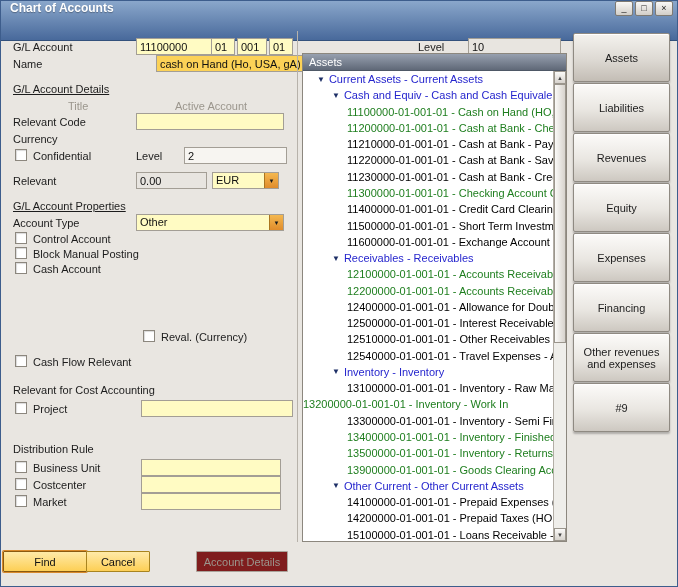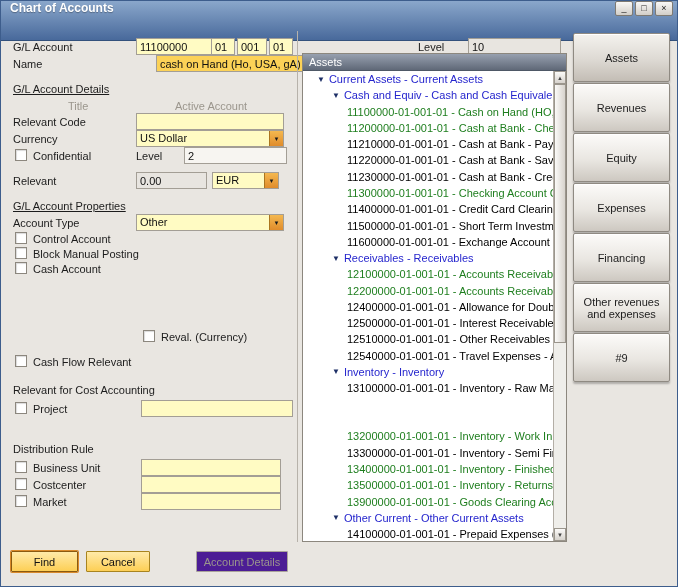--- a/index.html
+++ b/index.html
@@ -46,21 +46,21 @@
   .sb-btn.up { top:0; }
   .sb-btn.down { bottom:0; }
   .sb-thumb { position:absolute; top:13px; left:0; right:0; height:55%; background:linear-gradient(90deg,#fbfaf8,#d7d3cd); border:1px solid #9b968d; }
 
   .drawers { position:absolute; left:572px; top:10px; width:97px; }
   .drawer { height:49px; margin-bottom:1px; background:linear-gradient(#fcfbf9 0%,#e9e6e1 55%,#cdc8c1 100%); border:1px solid #8f8a82; border-radius:2px; display:flex; align-items:center; justify-content:center; text-align:center; padding:2px 4px; color:#1c1c1c; box-shadow:inset 0 1px 0 #fff, 0 2px 2px rgba(0,0,0,.25); cursor:default; }
   .drawer.active { background:linear-gradient(#f4f2ee 0%,#ddd9d3 55%,#c3bdb5 100%); }
 
   .btn { position:absolute; height:21px; background:linear-gradient(#ffeaa8,#fc5); background:linear-gradient(#ffeaa8,#fdcf55); border:1px solid #a8841f; border-radius:1px; font:11px "Liberation Sans",sans-serif; color:#111; cursor:default; }
   .btn.find { border:1px solid #8a5a10; box-shadow:0 0 0 1px #d98a2b; }
-  .btn.disabled { background:#4c1d95; border:1px solid #aaa49b; color:#9b968d; box-shadow:none; }
+  .btn.disabled { background:#7f1d1d; border:1px solid #aaa49b; color:#9b968d; box-shadow:none; }
 </style>
 </head>
 <body>
 
 <div class="window">
 
   <div class="titlebar">
     <span class="title">Chart of Accounts</span>
     <span class="winbtn">_</span>
     <span class="winbtn">□</span>
@@ -82,24 +82,20 @@
     <input class="field selected" style="top: 32px; left: 135px; width: 158px; margin-left: 20px;" readonly="" value="cash on Hand (Ho, USA, gA)">
 
     <div class="row sec" style="top:57px;left:12px">G/L Account Details</div>
     <div class="row dim" style="top:74px;left:28px">Title</div>
     <div class="row dim" style="top:74px;left:135px">Active Account</div>
 
     <div class="row" style="top:90px;left:12px">Relevant Code</div>
     <input class="field" style="top: 90px; left: 135px; width: 148px;" readonly="" value="">
 
     <div class="row" style="top:107px;left:12px">Currency</div>
-    <div class="combo" style="top:107px;left:135px;width:148px">
-      <span class="txt">US Dollar</span>
-      <span class="dd">▼</span>
-    </div>
 
     <div class="cb" style="top:126px;left:14px"></div>
     <div class="row" style="top:124px;left:32px">Confidential</div>
     <div class="row" style="top:124px;left:135px">Level</div>
     <input class="field white" style="top: 124px; left: 183px; width: 103px;" readonly="" value="2">
 
     <div class="row" style="top:149px;left:12px">Relevant</div>
     <input class="field gray" style="top: 149px; left: 135px; width: 71px;" readonly="" value="0.00">
     <div class="combo" style="top:149px;left:211px;width:67px">
       <span class="txt">EUR</span>
@@ -205,21 +201,21 @@
           <div class="tree-row black" style="padding-left: 44px;">
             <span>12540000-01-001-01 - Travel Expenses - Adv</span>
           </div>
           <div class="tree-row title" style="padding-left: 29px;">
             <span class="tri">▼</span>
             <span>Inventory - Inventory</span>
           </div>
           <div class="tree-row black" style="padding-left: 44px;">
             <span>13100000-01-001-01 - Inventory - Raw Mate</span>
           </div>
-          <div class="tree-row green" style="padding-left: 44px; margin-top: 32px;">
+          <div class="tree-row green" style="">
             <span>13200000-01-001-01 - Inventory - Work In</span>
           </div>
           <div class="tree-row black" style="padding-left: 44px;">
             <span>13300000-01-001-01 - Inventory - Semi Finis</span>
           </div>
           <div class="tree-row green" style="padding-left: 44px;">
             <span>13400000-01-001-01 - Inventory - Finished</span>
           </div>
           <div class="tree-row green" style="padding-left: 44px;">
             <span>13500000-01-001-01 - Inventory - Returns (</span>
@@ -246,37 +242,40 @@
         <div class="sb-thumb"></div>
         <div class="sb-btn down">▼</div>
       </div>
     </div>
 
     <div class="drawers">
         <div class="drawer active">
           <span>Assets</span>
         </div>
         <div class="drawer">
+          <span>Liabilities</span>
+        </div>
+        <div class="drawer">
           <span>Revenues</span>
         </div>
         <div class="drawer">
           <span>Equity</span>
         </div>
         <div class="drawer">
           <span>Expenses</span>
         </div>
         <div class="drawer">
           <span>Financing</span>
         </div>
         <div class="drawer">
           <span>Other revenues and expenses</span>
         </div>
         <div class="drawer">
           <span>#9</span>
         </div>
       </div>
 
-    <button class="btn find" style="top:528px;left:10px;width:67px">Find</button>
+    <button class="btn find" style="top:528px;left:2px;width:84px">Find</button>
     <button class="btn" style="top:528px;left:85px;width:64px">Cancel</button>
     <button class="btn disabled" style="top:528px;left:195px;width:92px">Account Details</button>
 
   </div>
 </div>
 
 </body></html>

